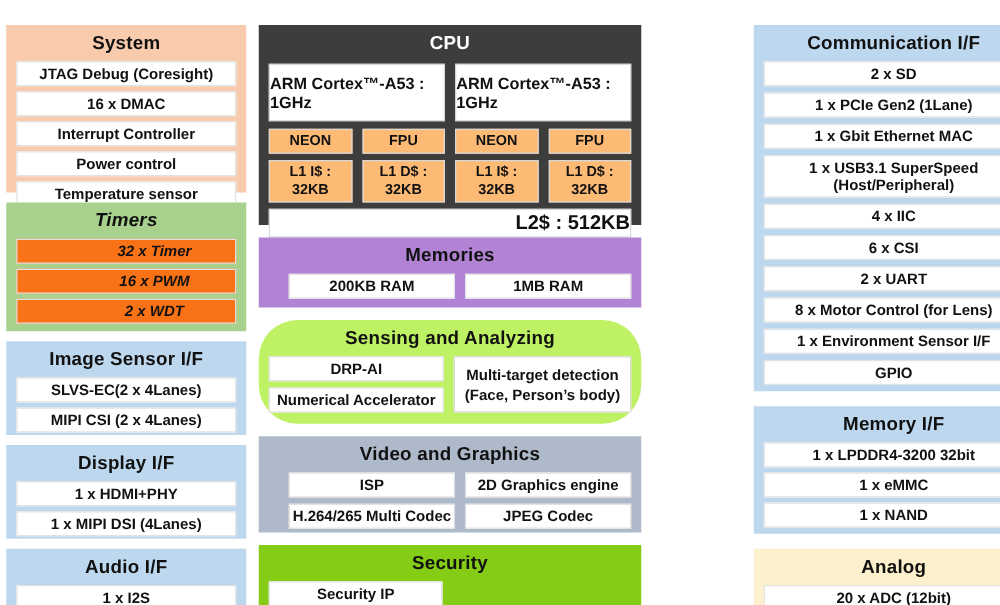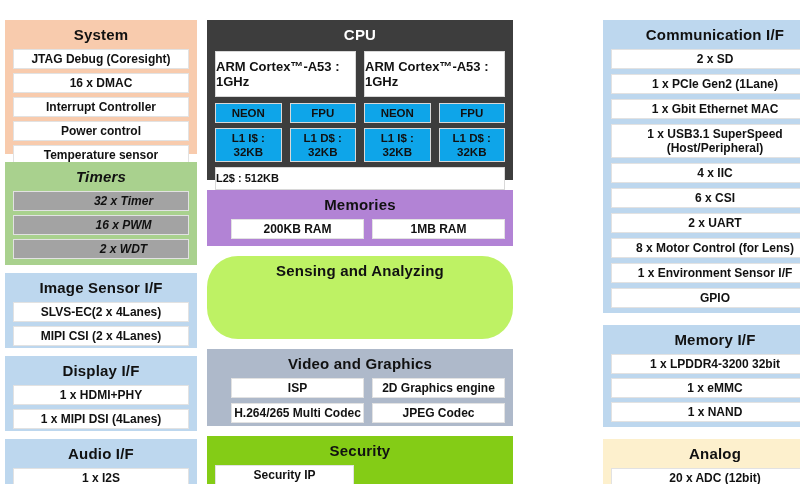--- a/index.html
+++ b/index.html
@@ -27,39 +27,39 @@
   .bluegray { background:#aeb9ca; }
   .teal     { background:#84cc16; }
   .cream    { background:#fdf0cd; }
 
   .rows { display:flex; flex-direction:column; gap:4px; }
   .row {
     background:#ffffff; border:1px solid #e2e2e2; box-sizing:border-box;
     text-align:center; font-size:12px; font-weight:bold; color:#111111;
     padding:2px 1px; line-height:14px; min-height:18px;
   }
-  .row-gray { background:#a3a3a3;padding-left:46px; }
+  .row-gray { background:#f97316;padding-left:46px; }
 
   
   .cpu h2 { color:#ffffff; margin-bottom:8px; }
   .cpu-cores { display:flex; gap:8px; margin-bottom:6px; }
   .cpu-core {
     flex:1; background:#ffffff; height:46px; border:1px solid #d8d8d8; box-sizing:border-box;
     display:flex; align-items:center; justify-content:center;
     font-size:13px; font-weight:bold; color:#111111;
   }
   .cpu-grid4 { display:flex; gap:8px; margin-bottom:5px; }
   .cpu-cell {
-    flex:1; background:#0ea5e9; border:1px solid #d8d8d8; box-sizing:border-box;
+    flex:1; background:#fdba74; border:1px solid #d8d8d8; box-sizing:border-box;
     text-align:center; font-size:11.5px; font-weight:bold; color:#111111;
     padding:2px 0; line-height:14px;
   }
   .cpu-l2 {
     background:#ffffff; border:1px solid #d8d8d8; box-sizing:border-box;
-    text-align:left; font-size:11px; font-weight:bold; color:#111111;
+    text-align:right; font-size:16px; font-weight:bold; color:#111111;
     padding:3px 0; line-height:15px;
   }
 
   .grid2 { display:grid; grid-template-columns:1fr 1fr; gap:5px 8px;margin-left:16px; }
 
   
   .sense-grid { display:flex; gap:8px; }
   .sense-left { flex:1; display:flex; flex-direction:column; gap:5px; }
   .sense-right {
     flex:1; background:#ffffff; border:1px solid #d8d8d8; box-sizing:border-box;
@@ -147,20 +147,30 @@
     <section class="block purple" style="height:56px">
       <h2>Memories</h2>
       <div class="grid2">
         <div class="row">200KB RAM</div>
         <div class="row">1MB RAM</div>
       </div>
     </section>
 
     <section class="block gray" style="height:83px">
       <h2>Sensing and Analyzing</h2>
+      <div class="sense-grid">
+        <div class="sense-left">
+          <div class="row">DRP-AI</div>
+          <div class="row">Numerical Accelerator</div>
+        </div>
+        <div class="sense-right">
+          <span>Multi-target detection</span>
+          <span>(Face, Person’s body)</span>
+        </div>
+      </div>
     </section>
 
     <section class="block bluegray" style="height:77px">
       <h2>Video and Graphics</h2>
       <div class="grid2">
         <div class="row">ISP</div>
         <div class="row">2D Graphics engine</div>
         <div class="row">H.264/265 Multi Codec</div>
         <div class="row">JPEG Codec</div>
       </div>

